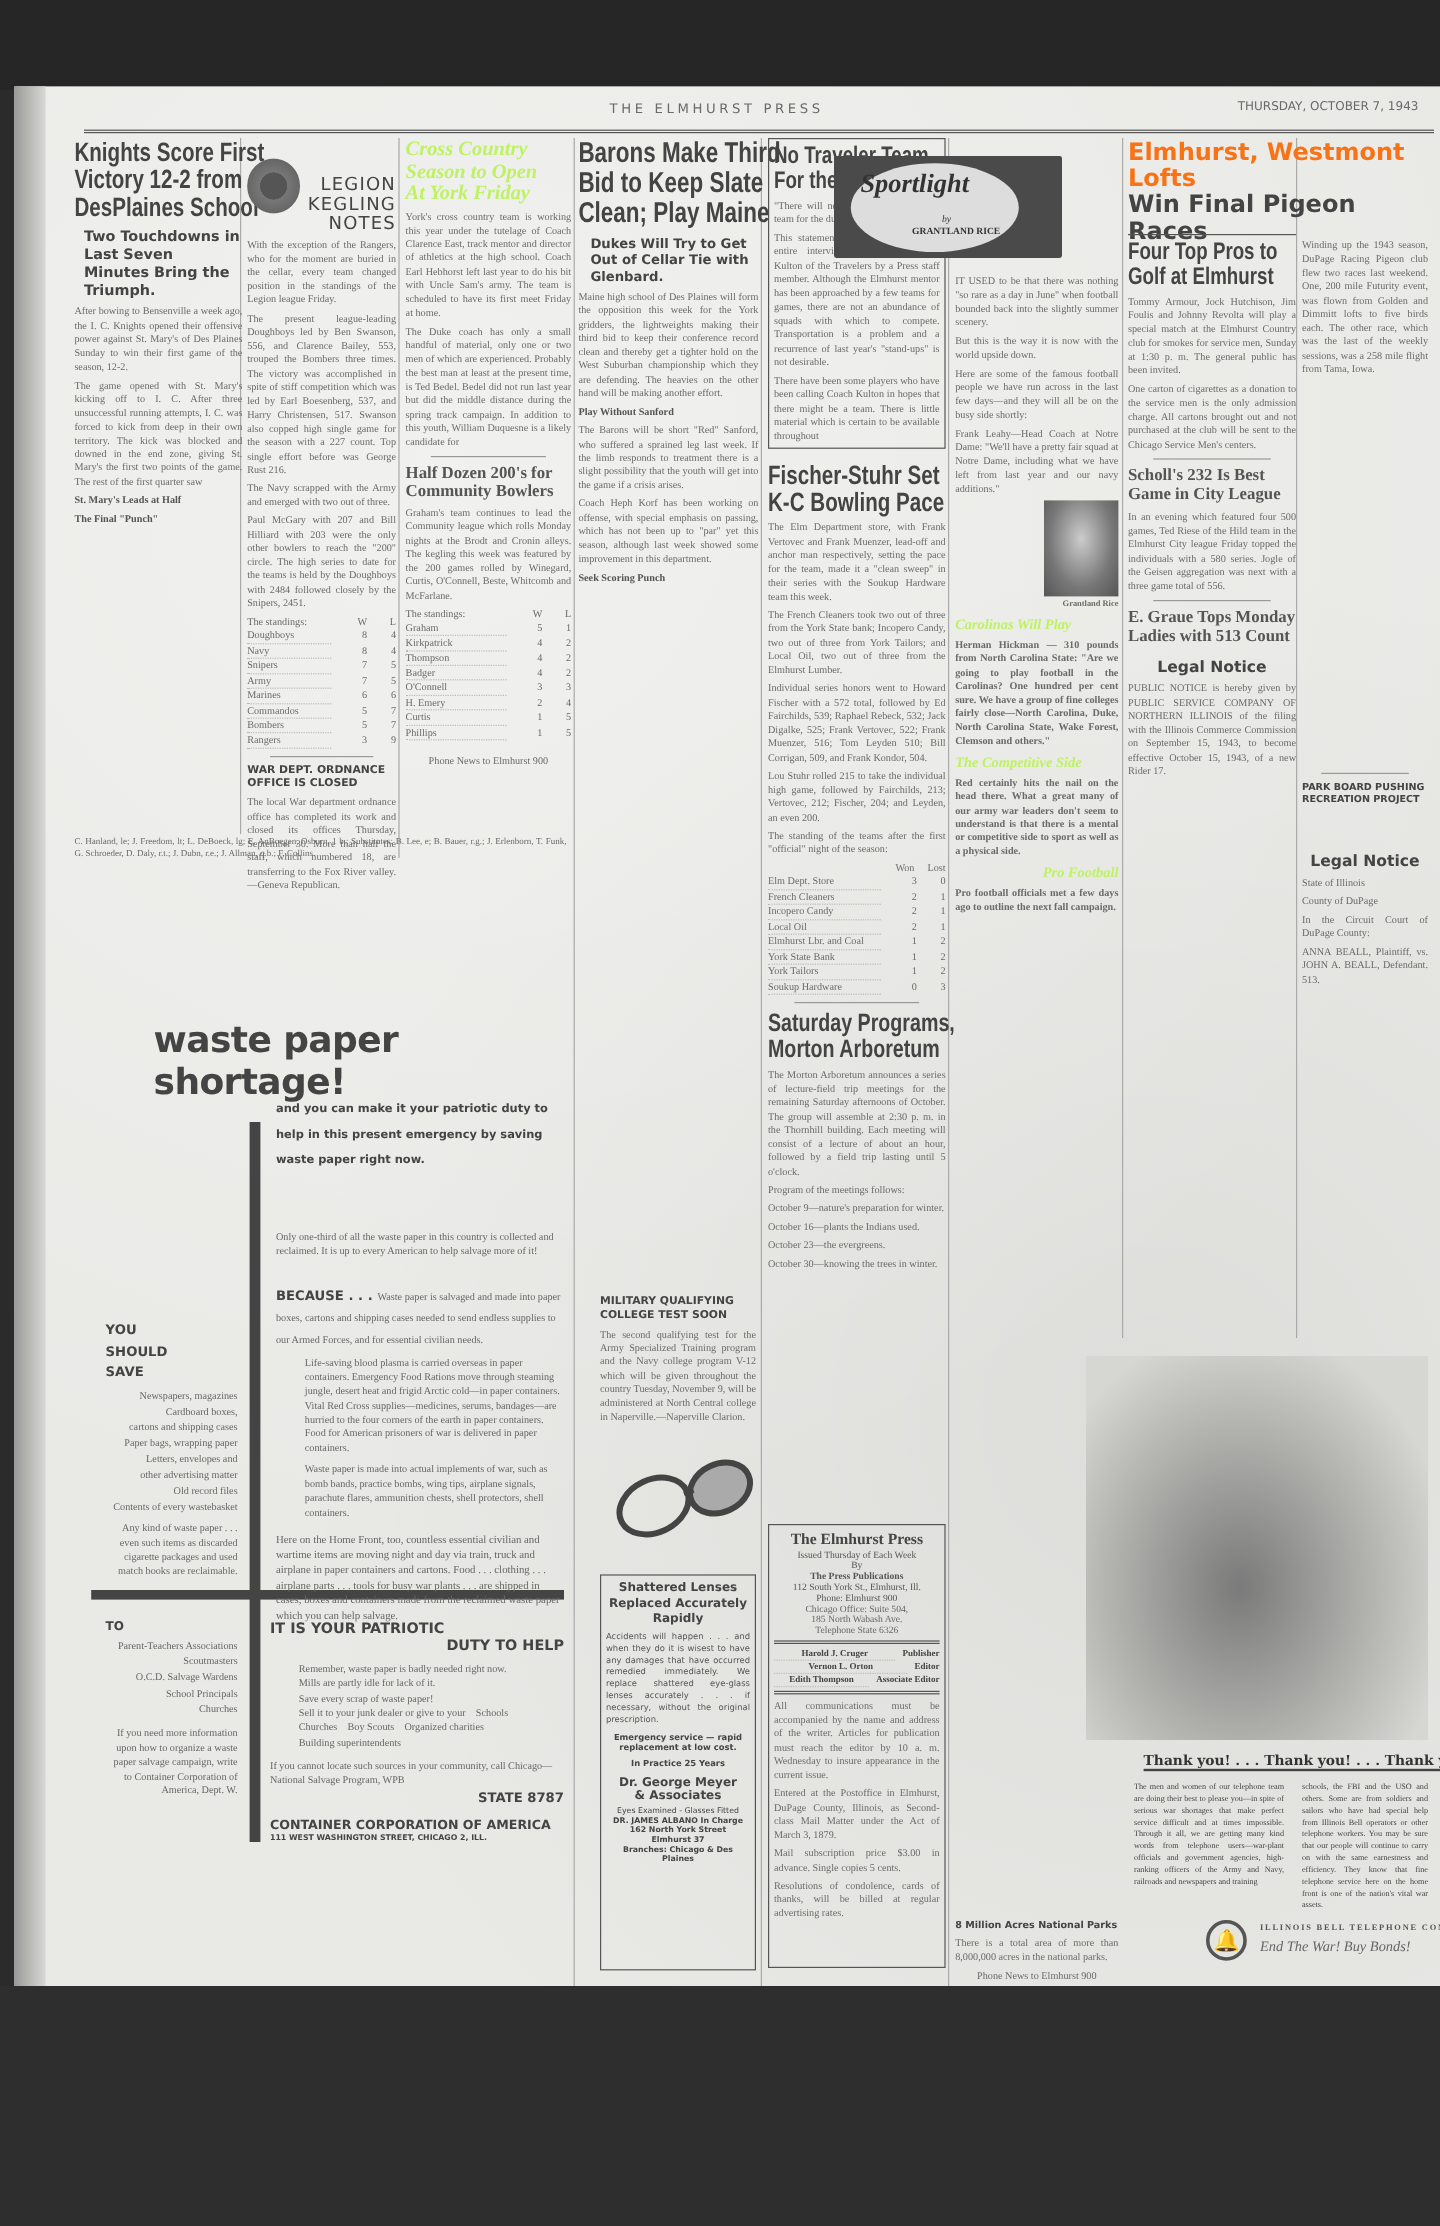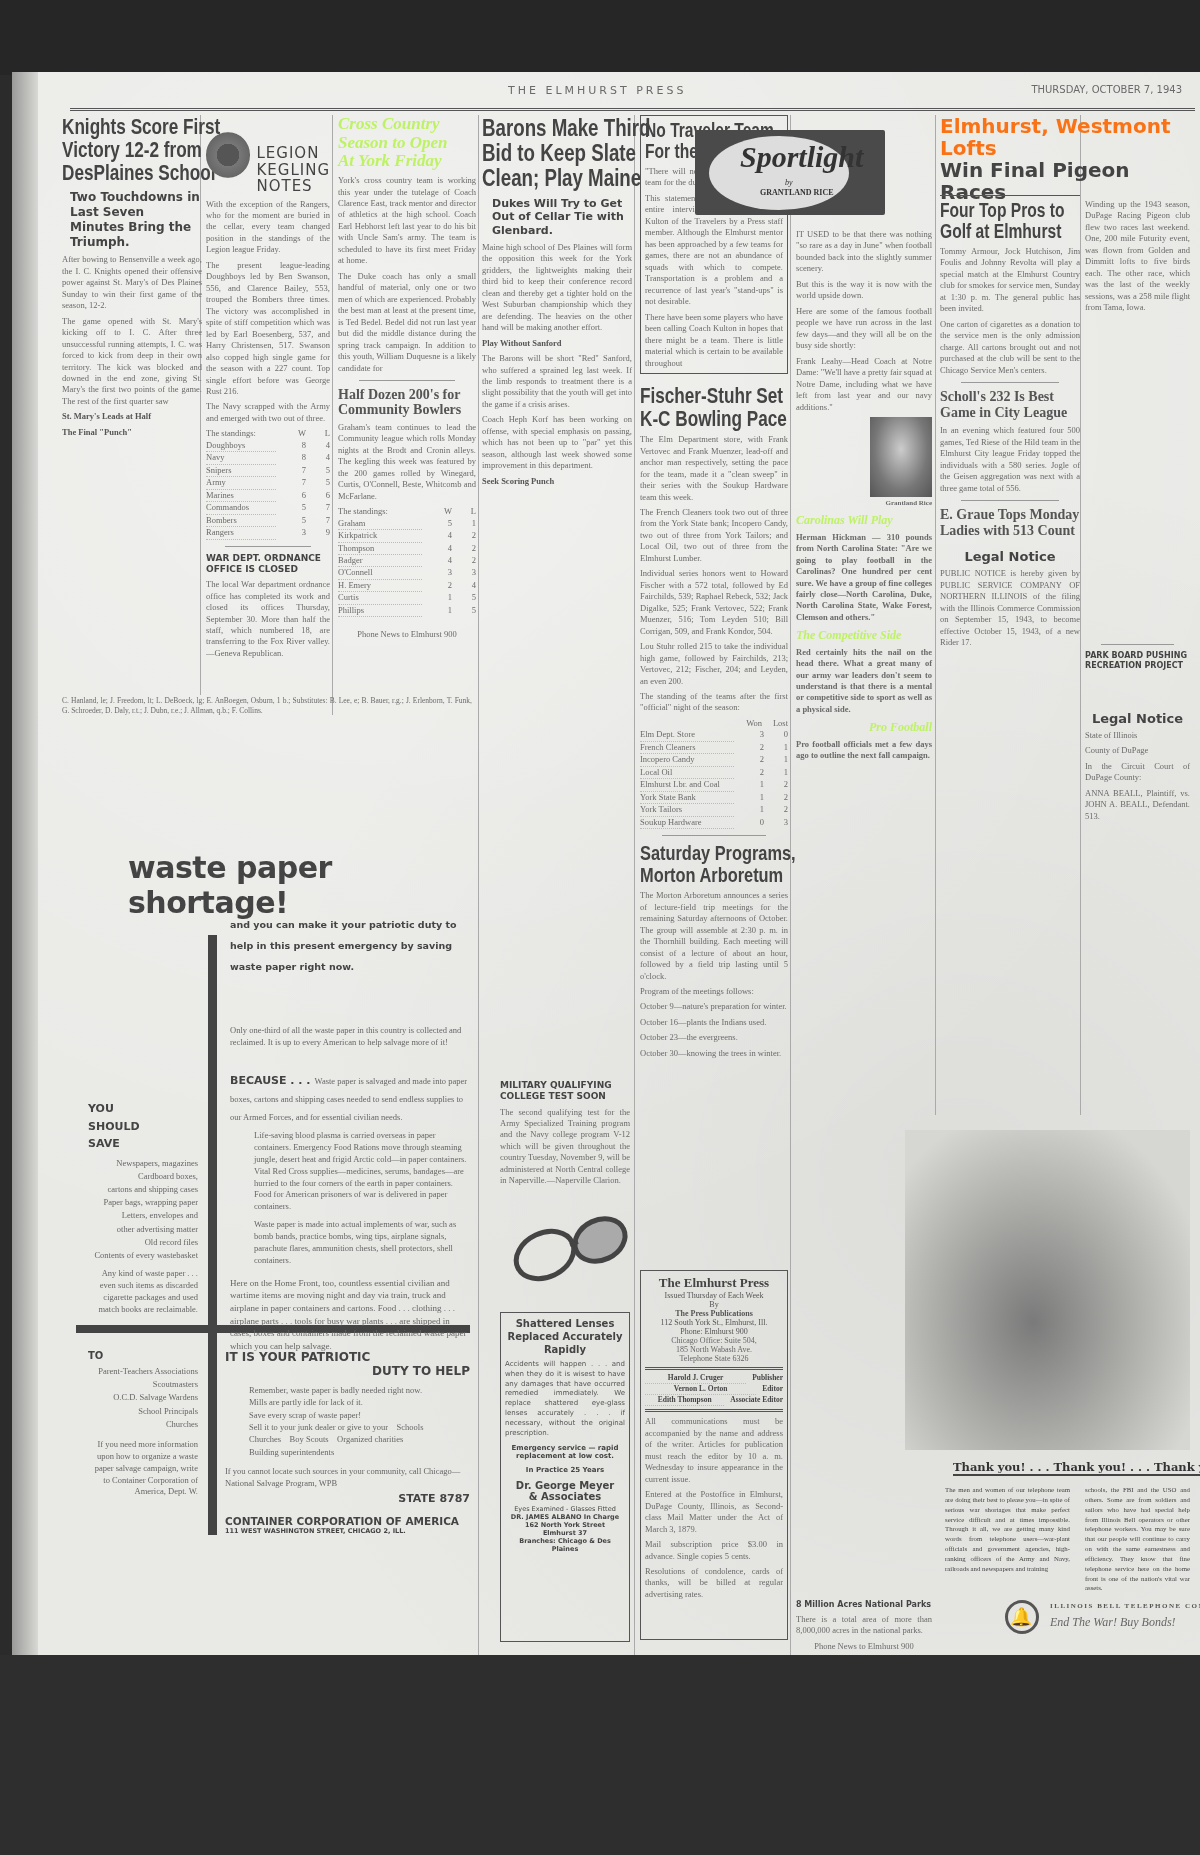--- a/index.html
+++ b/index.html
@@ -78,31 +78,32 @@
   <h2 class="hd" style="font-size:22px;">DesPlaines School</h2>
   <h3 class="sub" style="margin:6px 0 0 8px;">Two Touchdowns in Last Seven Minutes Bring the Triumph.</h3>
   <p class="body">After bowing to Bensenville a week ago, the I. C. Knights opened their offensive power against St. Mary's of Des Plaines Sunday to win their first game of the season, 12-2.</p>
   <p class="body">The game opened with St. Mary's kicking off to I. C. After three unsuccessful running attempts, I. C. was forced to kick from deep in their own territory. The kick was blocked and downed in the end zone, giving St. Mary's the first two points of the game. The rest of the first quarter saw</p>
   <p class="body" style="font-weight:bold;color:#555;">St. Mary's Leads at Half</p>
   <p class="body" style="font-weight:bold;color:#555;">The Final "Punch"</p>
 </div>
 <p class="body" style="position:absolute;left:62px;top:692px;width:410px;font-size:7.5px;">C. Hanland, le; J. Freedom, lt; L. DeBoeck, lg; E. AnBoegen, Osburn, 1 b.; Substitutes: B. Lee, e; B. Bauer, r.g.; J. Erlenborn, T. Funk, G. Schroeder, D. Daly, r.t.; J. Dubn, r.e.; J. Allman, q.b.; F. Collins.</p>
 
 <div class="col" style="left:206px;width:124px;">
-  <div style="display:flex;align-items:center;gap:6px;">
+  <div style="display:flex;align-items:center;gap:6px;text-align:right;">
     <div style="width:46px;height:46px;border-radius:50%;background:radial-gradient(circle,#555 35%,#777 36%,#666 70%,#888 71%);"></div>
     <div style="font-family:'DejaVu Sans',sans-serif;font-size:15px;color:#444;letter-spacing:1px;line-height:1.1;margin-top:30px;">
       <div>LEGION</div>
       <div>KEGLING</div>
       <div>NOTES</div>
     </div>
   </div>
   <p class="body">With the exception of the Rangers, who for the moment are buried in the cellar, every team changed position in the standings of the Legion league Friday.</p>
   <p class="body">The present league-leading Doughboys led by Ben Swanson, 556, and Clarence Bailey, 553, trouped the Bombers three times. The victory was accomplished in spite of stiff competition which was led by Earl Boesenberg, 537, and Harry Christensen, 517. Swanson also copped high single game for the season with a 227 count. Top single effort before was George Rust 216.</p>
   <p class="body">The Navy scrapped with the Army and emerged with two out of three.</p>
+  <p class="body">Paul McGary with 207 and Bill Hilliard with 203 were the only other bowlers to reach the "200" circle. The high series to date for the teams is held by the Doughboys with 2484 followed closely by the Snipers, 2451.</p>
   <div class="std">
     <div class="std-row">
         <span class="n" style="border:none">The standings:</span>
         <span class="v">W</span>
         <span class="v">L</span>
       </div>
     <div class="std-row">
         <span class="n">Doughboys</span>
         <span class="v">8</span>
         <span class="v">4</span>
@@ -349,21 +350,21 @@
       </div>
   </div>
   <p class="body">All communications must be accompanied by the name and address of the writer. Articles for publication must reach the editor by 10 a. m. Wednesday to insure appearance in the current issue.</p>
   <p class="body">Entered at the Postoffice in Elmhurst, DuPage County, Illinois, as Second-class Mail Matter under the Act of March 3, 1879.</p>
   <p class="body">Mail subscription price $3.00 in advance. Single copies 5 cents.</p>
   <p class="body">Resolutions of condolence, cards of thanks, will be billed at regular advertising rates.</p>
 </div>
 
 <div class="sportlight" style="left:695px;top:130px;width:190px;height:85px;">
   <div style="position:absolute;left:14px;top:6px;width:140px;height:74px;border-radius:50%;background:#ddd;"></div>
-  <div style="position:absolute;left:22px;top:10px;font-family:'Liberation Serif',serif;font-style:italic;font-weight:bold;font-size:30px;color:#333;margin-left:23px;">Sportlight</div>
+  <div style="position:absolute;left:22px;top:10px;font-family:'Liberation Serif',serif;font-style:italic;font-weight:bold;font-size:22px;color:#333;">Sportlight</div>
   <div style="position:absolute;left:90px;top:48px;font-size:8px;font-style:italic;color:#333;">by</div>
   <div style="position:absolute;left:65px;top:58px;font-size:8px;font-weight:bold;color:#333;">GRANTLAND RICE</div>
 </div>
 <div class="col" style="left:796px;top:225px;width:136px;">
   <p class="body">IT USED to be that there was nothing "so rare as a day in June" when football bounded back into the slightly summer scenery.</p>
   <p class="body">But this is the way it is now with the world upside down.</p>
   <p class="body">Here are some of the famous football people we have run across in the last few days—and they will all be on the busy side shortly:</p>
   <p class="body">Frank Leahy—Head Coach at Notre Dame: "We'll have a pretty fair squad at Notre Dame, including what we have left from last year and our navy additions."</p>
   <div style="width:62px;height:80px;background:radial-gradient(ellipse at 50% 40%,#ccc,#777 60%,#555);float:right;margin:4px 0 2px 4px;"></div>
   <p class="body" style="font-size:7px;text-align:right;clear:both;font-weight:bold;">Grantland Rice</p>

